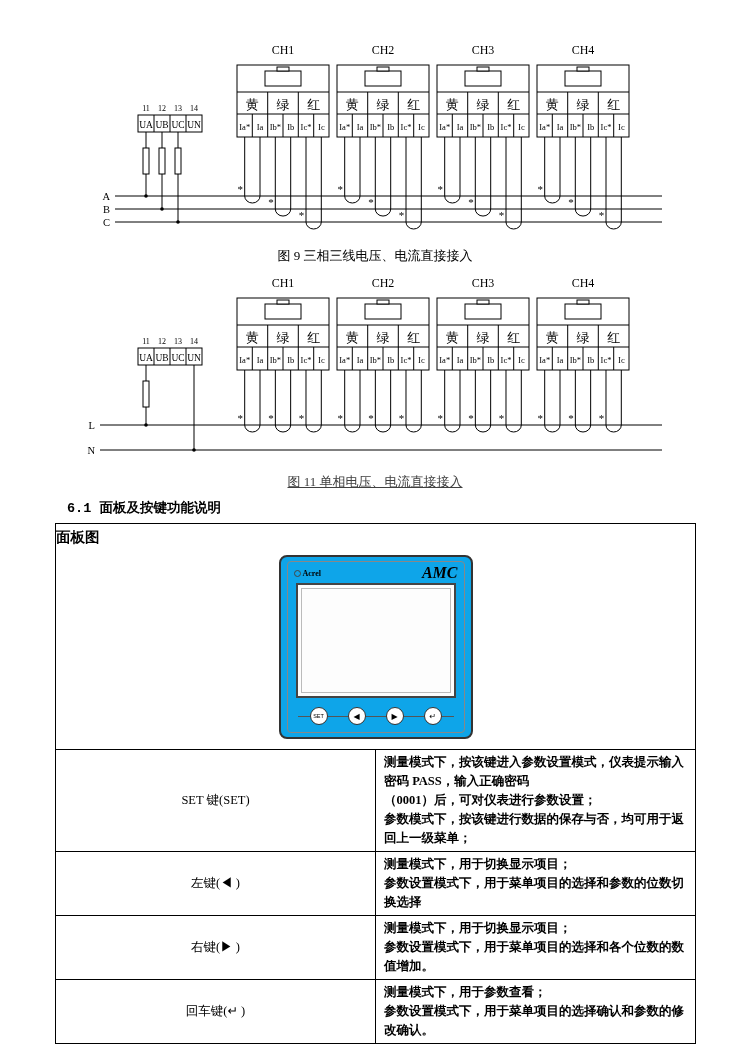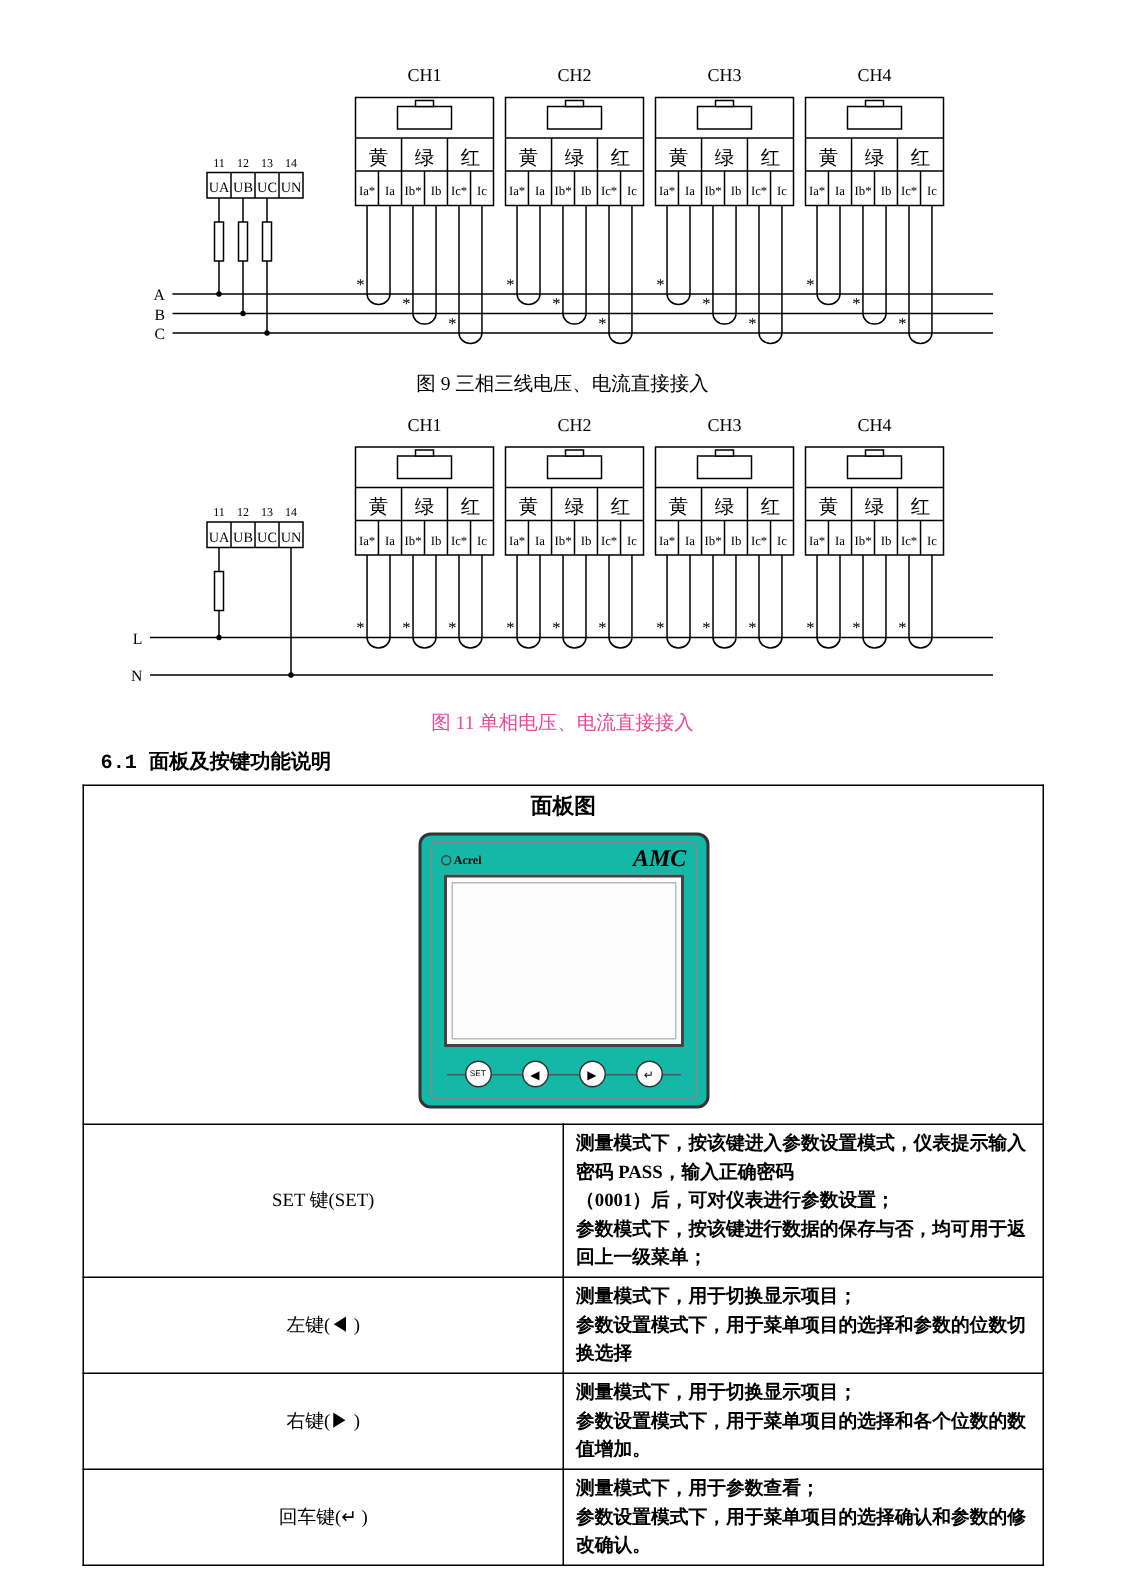--- a/index.html
+++ b/index.html
@@ -14,31 +14,31 @@
   svg text { fill:#000; font-family:"Liberation Serif", serif; }
   .t8  { font-size:8px;  text-anchor:middle; }
   .t9  { font-size:9.5px; text-anchor:middle; }
   .t11 { font-size:12px; text-anchor:middle; }
   .tc  { font-size:13px; text-anchor:middle; }
   .tt  { font-size:8.5px; text-anchor:middle; }
   .te  { font-size:10.5px; text-anchor:end; }
   .ts  { font-size:11px; text-anchor:end; }
 
   .caption { text-align:center; font-size:13px; height:18px; margin:2px 0 8px; }
-  .caption-red { color:#ec4899; }
+  .caption-red { color:#404040;text-decoration:underline; }
 
   .h1 { font-size:15px; font-weight:bold; margin:4px 0 3px 55px; }
   .h2 { font-size:13.5px; font-weight:bold; margin:0 0 6px 67px;font-family:Liberation Mono, monospace; }
 
   table.ktable { border-collapse:collapse; margin-left:55px; width:641px; table-layout:fixed; }
   .ktable td { border:1px solid #000; vertical-align:middle; }
   td.panel-cell { padding:4px 0 8px; }
-  .panel-title { text-align:center; font-weight:bold; font-size:14.5px; }
-
-  .meter { width:194px; height:184px; border:2px solid #333; border-radius:8px; margin:8px auto 2px; padding:4px 6px; background:#14b8a6; }
+  .panel-title { font-weight:bold; font-size:14.5px; }
+
+  .meter { width:194px; height:184px; border:2px solid #333; border-radius:8px; margin:8px auto 2px; padding:4px 6px; background:#0ea5e9; }
   .meter-frame { border:1px solid #888; border-radius:4px; height:100%; padding:2px 6px 4px; display:flex; flex-direction:column; }
   .meter-top { display:flex; justify-content:space-between; align-items:center; height:18px; }
   .brand-l { font-size:8px; font-weight:bold; display:flex; align-items:center; gap:2px; }
   .logo-dot { width:7px; height:7px; border:1.5px solid #444; border-radius:50%; display:inline-block; }
   .brand-r { font-size:16px; font-weight:bold; font-style:italic; }
   .meter-display { flex:1; border:2px solid #444; margin:1px 2px 9px; background:#fdfdfd; padding:3px; }
   .display-inner { width:100%; height:100%; border:1px solid #bbb; }
   .meter-btns { position:relative; height:20px; display:flex; justify-content:center; margin-bottom:1px; }
   .btn-line { position:absolute; left:4px; right:4px; top:9px; border-top:1px solid #555; }
   .mbtn { position:relative; width:18px; height:18px; border:1px solid #333; border-radius:50%; background:#fff;

